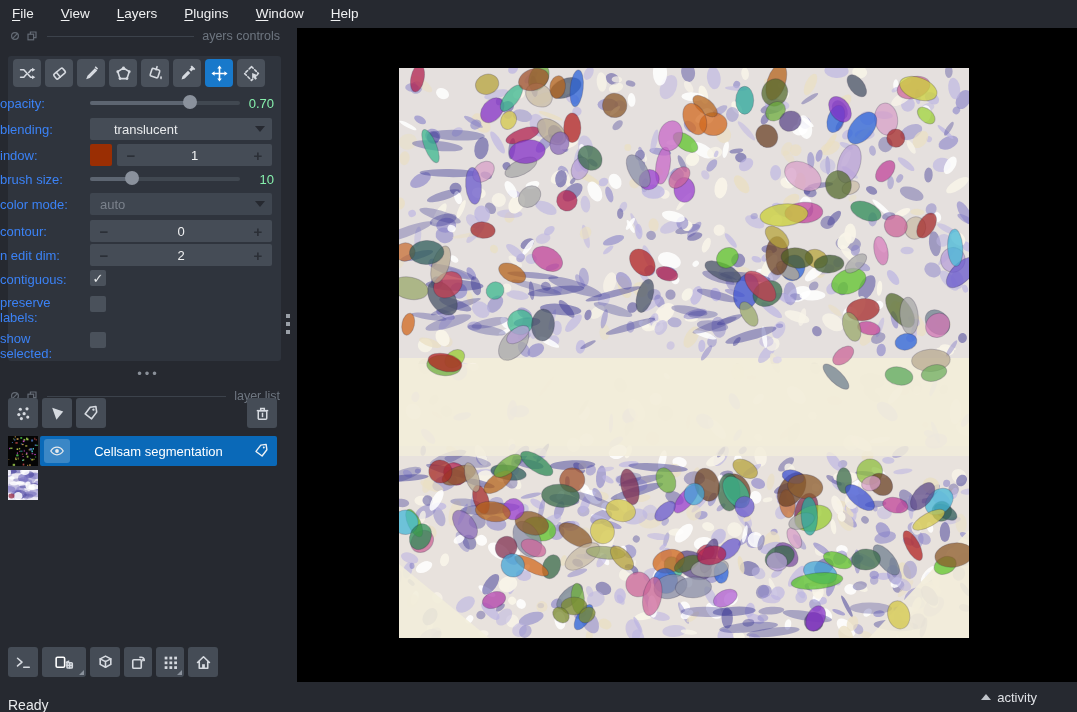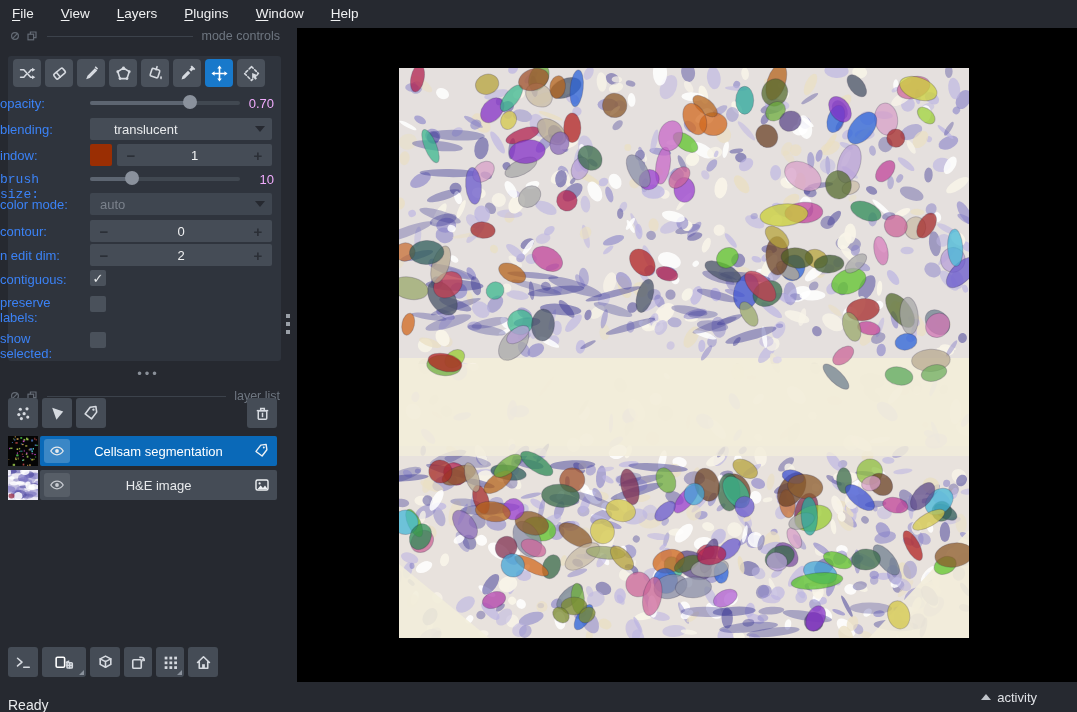--- a/index.html
+++ b/index.html
@@ -27,21 +27,21 @@
   .phdr svg{opacity:.85}
   .panelbox{position:absolute;left:8px;width:273px;background:#2f343d;border-radius:3px;}
 
   
   .toolrow{position:absolute;left:13px;top:35px;display:flex;gap:4px;}
   .toolbtn{width:28px;height:28px;border-radius:4px;background:#4a515b;display:flex;align-items:center;justify-content:center;}
   .toolbtn.active{background:#1879cb;}
 
   
   .lbl{position:absolute;left:0;width:82px;font-size:13px;color:#3b82f6;line-height:15px;}
-  .val{position:absolute;left:242px;width:32px;text-align:right;font-size:13px;color:#f0abfc;}
+  .val{position:absolute;left:242px;width:32px;text-align:right;font-size:13px;color:#86efac;}
   .slider{position:absolute;left:90px;width:150px;height:14px;}
   .slider .track{position:absolute;top:6px;left:0;right:0;height:4px;border-radius:2px;background:#414851;}
   .slider .fill{position:absolute;top:6px;left:0;height:4px;border-radius:2px;background:#5d6571;}
   .slider .handle{position:absolute;top:0;width:14px;height:14px;border-radius:50%;background:#8a919c;}
   .dropdown{position:absolute;left:90px;width:182px;height:22px;background:#454c56;border-radius:2px;
     font-size:13px;display:flex;align-items:center;padding-left:10px;box-sizing:border-box;color:#e8eaec;}
   .dropdown.disabled{color:#7b828c;background:#3f4650;}
   .dropdown .caret{position:absolute;right:7px;top:8px;width:0;height:0;border-left:5px solid transparent;
     border-right:5px solid transparent;border-top:6px solid #262930;}
   .spin{position:absolute;height:22px;background:#454c56;border-radius:2px;display:flex;align-items:center;font-size:13px;}
@@ -1267,21 +1267,21 @@
     <div class="phdr" style="top:4px;">
       <svg width="10" height="10" viewBox="0 0 10 10">
         <circle cx="5" cy="5" r="3.4" fill="none" stroke="#6e7680" stroke-width="1.2"></circle>
         <line x1="2.7" y1="7.3" x2="7.3" y2="2.7" stroke="#6e7680" stroke-width="1.2"></line>
       </svg>
       <svg width="10" height="10" viewBox="0 0 10 10" style="margin-left:7px">
         <rect x="1" y="3.2" width="5.6" height="5.6" fill="none" stroke="#6e7680" stroke-width="1.2"></rect>
         <path d="M3.4 3.2V1h5.6v5.6H6.6" fill="none" stroke="#6e7680" stroke-width="1.2"></path>
       </svg>
       <span class="hline"></span>
-      <span class="ptitle">mode controls</span>
+      <span class="ptitle">ayers controls</span>
     </div>
 
     <div class="panelbox" style="top:32px;height:305px;"></div>
 
     <div class="toolrow" id="toolrow">
         <div class="toolbtn">
           <svg width="17" height="17" viewBox="0 0 16 16">
             <path stroke="#d6dae0" stroke-width="1.5" fill="none" stroke-linecap="round" stroke-linejoin="round" d="M1.5 4.5h3l6.5 7h2.5M1.5 11.5h3L6.8 9M9.2 7l2.3-2.5H13"></path>
             <path fill="#d6dae0" d="M12.3 2.6 15.3 4.5 12.3 6.4z"></path>
             <path fill="#d6dae0" d="M12.3 9.6 15.3 11.5 12.3 13.4z"></path>
@@ -1363,21 +1363,21 @@
     </div>
 
     <span class="lbl" style="top:124px;">indow:</span>
     <div class="swatch" style="top: 120px; background: rgb(154, 46, 3);" id="labelswatch"></div>
     <div class="spin" style="top:120px;left:117px;width:155px;">
       <span class="mi">−</span>
       <span class="sv">1</span>
       <span class="pl">+</span>
     </div>
 
-    <span class="lbl" style="top:148px;font-family:Liberation Mono, monospace;">brush size:</span>
+    <span class="lbl" style="top:148px;">brush size:</span>
     <div class="slider" style="top:147px;">
       <span class="track"></span>
         <span class="fill" style="width:28%"></span>
       <span class="handle" style="left:23%"></span>
     </div>
     <span class="val" style="top:148px;">10</span>
 
     <span class="lbl" style="top:173px;">color mode:</span>
     <div class="dropdown disabled" style="top:169px;">
       <span>auto</span>
@@ -1573,34 +1573,20 @@
           <ellipse cx="20.1" cy="15.2" rx="2.7" ry="3.7" fill="#ffffff" opacity="0.85"></ellipse>
           <ellipse cx="12.1" cy="12.7" rx="4.0" ry="1.8" fill="#ffffff" opacity="0.85"></ellipse>
           <ellipse cx="23.9" cy="17.5" rx="2.9" ry="2.5" fill="#ffffff" opacity="0.85"></ellipse>
           <ellipse cx="0.8" cy="2.2" rx="2.2" ry="3.2" fill="#ffffff" opacity="0.85"></ellipse>
           <ellipse cx="25.7" cy="16.9" rx="5.5" ry="2.8" fill="#ffffff" opacity="0.85"></ellipse>
           <ellipse cx="10.2" cy="26.2" rx="4.2" ry="4.1" fill="#ffffff" opacity="0.85"></ellipse>
           <ellipse cx="6.2" cy="13.6" rx="4.5" ry="1.8" fill="#ffffff" opacity="0.85"></ellipse>
           <ellipse cx="16.8" cy="1.5" rx="4.6" ry="3.7" fill="#ffffff" opacity="0.85"></ellipse>
           <ellipse cx="3.5" cy="26" rx="3" ry="2.4" fill="#a03a50" opacity="0.8"></ellipse>
         </svg>
-      <div class="bar">
-        <div class="eyebtn">
-          <svg width="16" height="16" viewBox="0 0 16 16">
-            <path d="M1.8 8s2.4-3.8 6.2-3.8S14.2 8 14.2 8s-2.4 3.8-6.2 3.8S1.8 8 1.8 8z" fill="none" stroke="#c9ccd2" stroke-width="1.3"></path>
-            <circle cx="8" cy="8" r="1.9" fill="#c9ccd2"></circle>
-          </svg>
-        </div>
-        <span class="lname">H&amp;E image</span>
-        <svg class="ltype" width="16" height="16" viewBox="0 0 16 16">
-          <rect x="2" y="3" width="12" height="10" rx="1.5" fill="none" stroke="#eef1f4" stroke-width="1.4"></rect>
-          <circle cx="5.6" cy="6.4" r="1.1" fill="#eef1f4"></circle>
-          <path d="M3.6 12l3-3.6 2.4 2.5 2-2.4 2.6 3.5z" fill="#eef1f4"></path>
-        </svg>
-      </div>
     </div>
 
     <div class="vbtns" id="vbtns">
         <div class="vbtn" style="width: 30px;">
           <svg width="17" height="17" viewBox="0 0 16 16">
             <path stroke="#d6dae0" stroke-width="1.5" fill="none" stroke-linecap="round" stroke-linejoin="round" d="M2.4 4l4.2 3.6L2.4 11.2"></path>
             <line x1="8.2" y1="12.4" x2="13.4" y2="12.4" stroke="#d6dae0" stroke-width="1.5" fill="none" stroke-linecap="round" stroke-linejoin="round"></line>
           </svg>
         </div>
         <div class="vbtn corner" style="width: 44px;">

